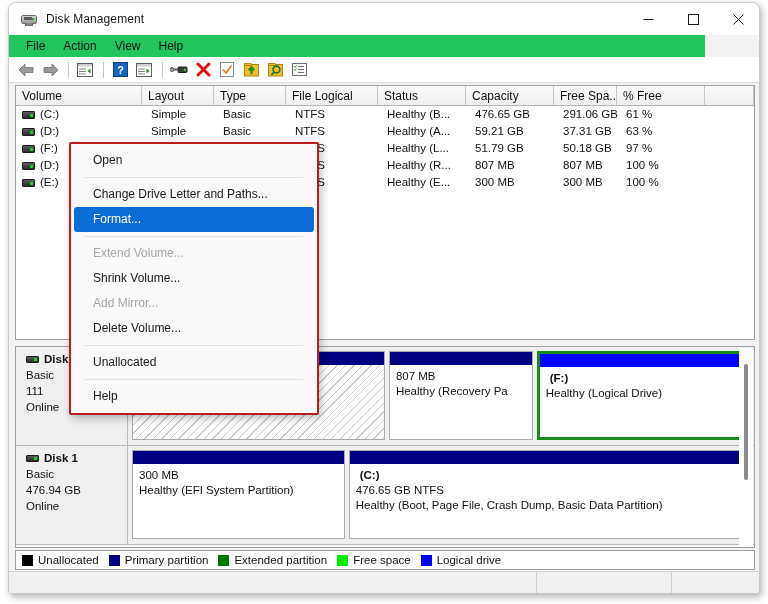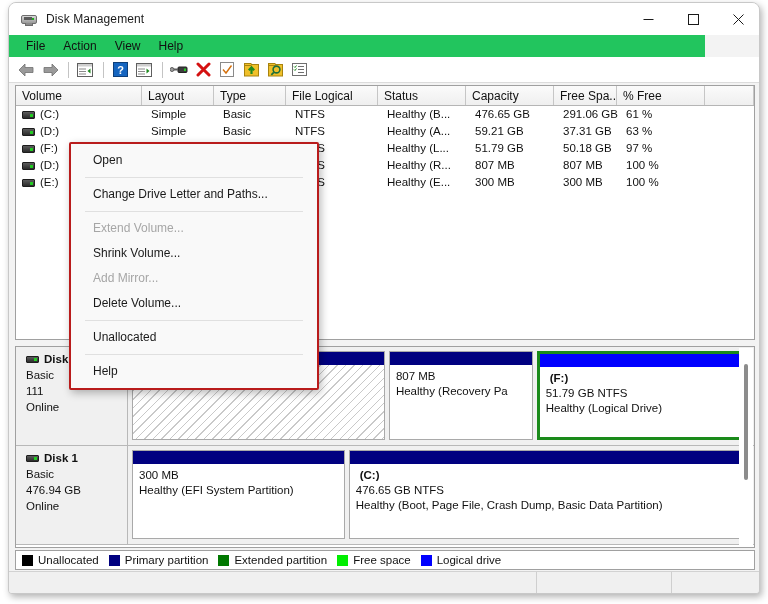--- a/index.html
+++ b/index.html
@@ -510,21 +510,20 @@
           <div class="part-body">
             <div class="part-label"></div>
             <div>807 MB</div>
             <div>Healthy (Recovery Pa</div>
           </div>
         </div>
         <div class="part selected" style="flex:38">
           <div class="part-bar" style="background:#0000ff"></div>
           <div class="part-body">
             <div class="part-label">(F:)</div>
-            <div>51.79 GB NTFS</div>
             <div>Healthy (Logical Drive)</div>
           </div>
         </div>
       </div>
     </div>
 
     <div class="disk-row">
       <div class="disk-info">
         <div class="disk-title">
           <span class="disk-icon"></span>
@@ -585,20 +584,21 @@
   <div id="statusbar">
     <div class="sb-pane" style="width:528px"></div>
     <div class="sb-pane" style="width:135px"></div>
     <div class="sb-pane" style="flex:1;border-right:none"></div>
   </div>
 
   <div id="ctxmenu">
     <div class="ctx-item">Open</div>
     <div class="ctx-sep"></div>
     <div class="ctx-item">Change Drive Letter and Paths...</div>
+    <div class="ctx-item highlight">Format...</div>
     <div class="ctx-sep"></div>
     <div class="ctx-item disabled">Extend Volume...</div>
     <div class="ctx-item">Shrink Volume...</div>
     <div class="ctx-item disabled">Add Mirror...</div>
     <div class="ctx-item">Delete Volume...</div>
     <div class="ctx-sep"></div>
     <div class="ctx-item">Unallocated</div>
     <div class="ctx-sep"></div>
     <div class="ctx-item">Help</div>
   </div>

